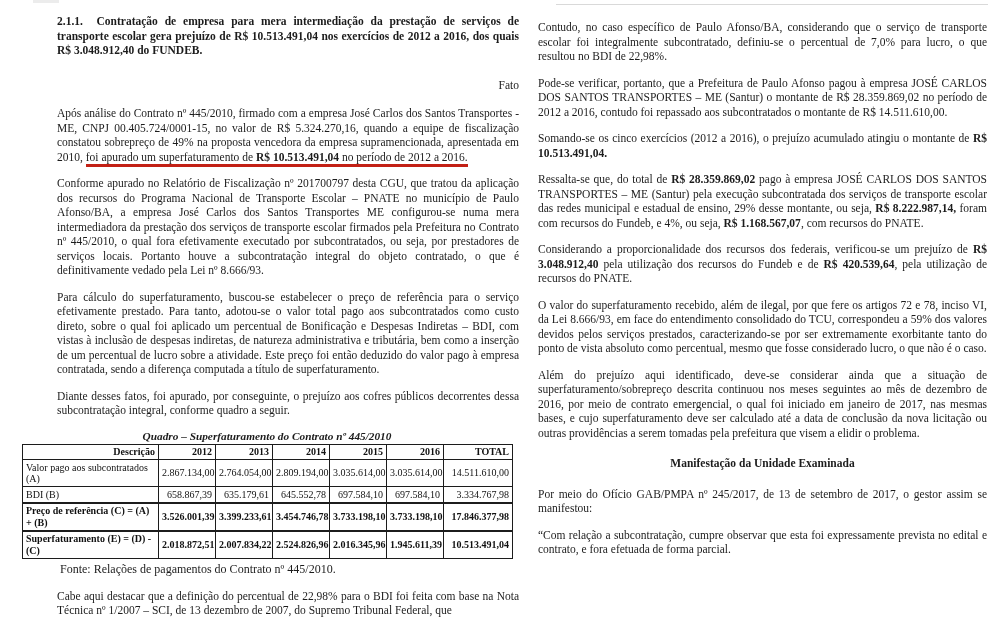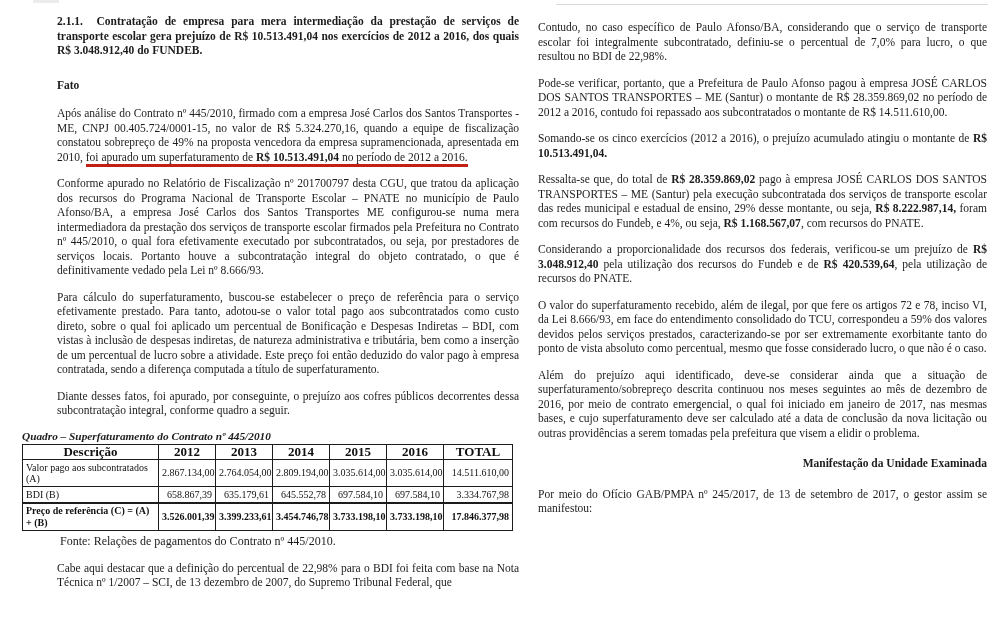--- a/index.html
+++ b/index.html
@@ -5,30 +5,30 @@
   html,body { margin:0; padding:0; background:#ffffff; }
   .page {
     position:relative; width:988px; height:621px; background:#ffffff;
     overflow:hidden; font-family:"Liberation Serif", serif; color:#1c1c1c;
   }
   .col { position:absolute; top:0; }
   .col-left  { left:57px;  width:462px; }
   .col-right { left:538px; width:449px; }
   p { margin:0 0 12px 0; font-size:11.5px; line-height:14.5px; text-align:justify; }
   .heading    { font-weight:700; margin:14px 0 20px 0; }
-  .fato       { font-weight:700; margin:0 0 14px 0; text-align:left; }
-  .subheading { font-weight:700; margin:16px 0 16px 0; text-align:right; }
+  .fato       { font-weight:400; margin:0 0 14px 0; text-align:right; }
+  .subheading { font-weight:700; margin:16px 0 16px 0; text-align:center; }
   .first      { margin-top:20px; }
   .redline    { border-bottom:3px solid #c22015; padding-bottom:1px; }
   
   .table-block { width:490px; margin-left:-35px; }
-  .caption { font-size:11.3px; font-style:italic; font-weight:700; text-align:left; margin:0 0 2px 0; }
+  .caption { font-size:11.3px; font-style:italic; font-weight:700; text-align:center; margin:0 0 2px 0; }
   table { border-collapse:collapse; width:490px; table-layout:fixed; font-size:10px; line-height:11.5px; color:#111; }
   th, td { border:1px solid #1c1c1c; padding:1.5px 3px; vertical-align:middle; overflow:hidden; }
-  th { font-weight:700; text-align:center; font-size:13px; }
+  th { font-weight:700; text-align:right; font-size:10px; }
   td.desc { text-align:left; }
   td.num  { text-align:right; white-space:nowrap; }
   tr.bold-row td { font-weight:700; border-top-width:2px; }
   .fonte { font-size:12px; margin:3px 0 12px 38px; text-align:left; }
   .top-rule { position:absolute; left:556px; top:4px; width:447px; height:1px; background:#d9d9d9; }
   .artifact { position:absolute; left:33px; top:0; width:26px; height:3px; background:#ececec; }
 </style>
 </head>
 <body>
 
@@ -95,20 +95,29 @@
           </tr>
           <tr class="bold-row">
             <td class="desc">Preço de referência (C) = (A) + (B)</td>
             <td class="num">3.526.001,39</td>
             <td class="num">3.399.233,61</td>
             <td class="num">3.454.746,78</td>
             <td class="num">3.733.198,10</td>
             <td class="num">3.733.198,10</td>
             <td class="num">17.846.377,98</td>
           </tr>
+          <tr class="bold-row">
+            <td class="desc">Superfaturamento (E) = (D) - (C)</td>
+            <td class="num">2.018.872,51</td>
+            <td class="num">2.007.834,22</td>
+            <td class="num">2.524.826,96</td>
+            <td class="num">2.016.345,96</td>
+            <td class="num">1.945.611,39</td>
+            <td class="num">10.513.491,04</td>
+          </tr>
         </tbody>
       </table>
       <div class="fonte">Fonte: Relações de pagamentos do Contrato nº 445/2010.</div>
     </div>
 
     <p>Cabe aqui destacar que a definição do percentual de 22,98% para o BDI foi feita com base na Nota Técnica nº 1/2007 – SCI, de 13 dezembro de 2007, do Supremo Tribunal Federal, que</p>
   </div>
 
   <div class="col col-right">
 
@@ -123,15 +132,16 @@
     <p><span>Considerando a proporcionalidade dos recursos dos federais, verificou-se um prejuízo de </span><b>R$ 3.048.912,40</b><span> pela utilização dos recursos do Fundeb e de </span><b>R$ 420.539,64</b><span>, pela utilização de recursos do PNATE.</span></p>
 
     <p>O valor do superfaturamento recebido, além de ilegal, por que fere os artigos 72 e 78, inciso VI, da Lei 8.666/93, em face do entendimento consolidado do TCU, correspondeu a 59% dos valores devidos pelos serviços prestados, caracterizando-se por ser extremamente exorbitante tanto do ponto de vista absoluto como percentual, mesmo que fosse considerado lucro, o que não é o caso.</p>
 
     <p>Além do prejuízo aqui identificado, deve-se considerar ainda que a situação de superfaturamento/sobrepreço descrita continuou nos meses seguintes ao mês de dezembro de 2016, por meio de contrato emergencial, o qual foi iniciado em janeiro de 2017, nas mesmas bases, e cujo superfaturamento deve ser calculado até a data de conclusão da nova licitação ou outras providências a serem tomadas pela prefeitura que visem a elidir o problema.</p>
 
     <p class="subheading">Manifestação da Unidade Examinada</p>
 
     <p>Por meio do Ofício GAB/PMPA nº 245/2017, de 13 de setembro de 2017, o gestor assim se manifestou:</p>
 
+    <p>“Com relação a subcontratação, cumpre observar que esta foi expressamente prevista no edital e contrato, e fora efetuada de forma parcial.</p>
   </div>
 
 </div>
 
 </body></html>

